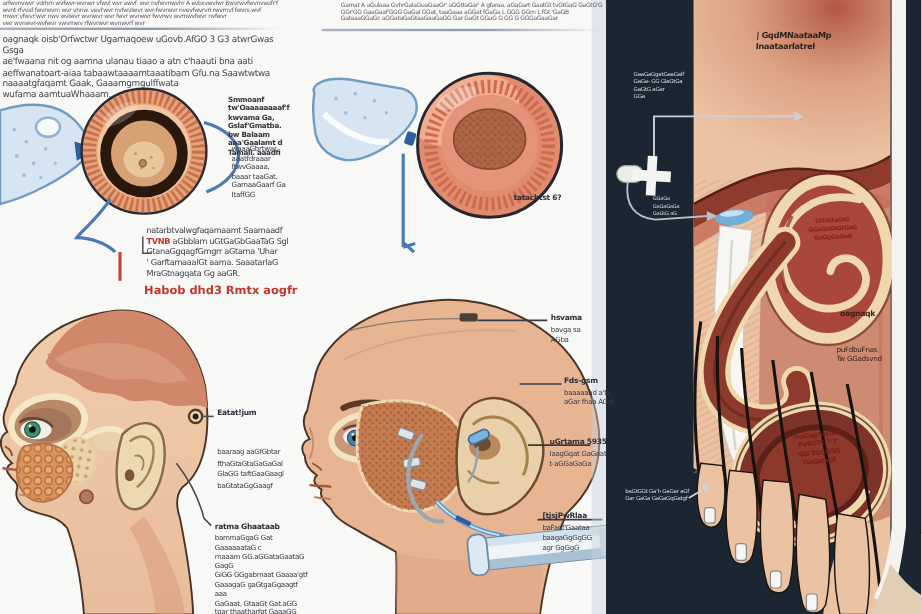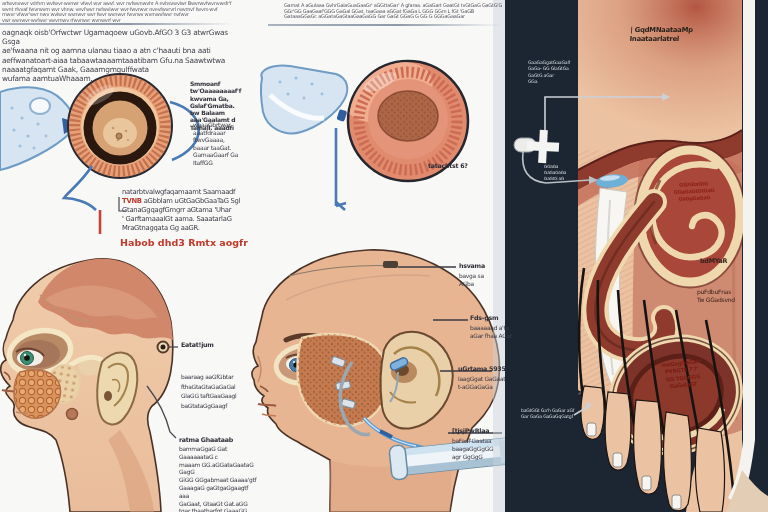--- a/index.html
+++ b/index.html
@@ -404,21 +404,21 @@
 GaGtG aGar
 GGa</div>
 <div class="txt white-lbl" style="left:544px;top:164px;width:46px;font-size:4.3px;line-height:5.9px;">GGaGa
 GaGaGaGa
 GaGtG aG</div>
 <div class="txt white-lbl" style="left:521px;top:408px;width:58px;">baGtGGt Ga'h GaGar aGf
 Gar GaGa GaGaGqGatgf</div>
 <div class="txt" style="left:662px;top:181px;width:64px;font-size:5px;line-height:7px;font-weight:bold;color:#8e1f18;text-align:center;transform:rotate(-3deg);">GtUGtaGtG
 GGaGaGtGtGaG
 GaGgGaGaG</div>
-<div class="txt" style="left:700px;top:258px;width:44px;font-size:6.4px;font-weight:bold;color:#352218;">bdMYaR</div>
+<div class="txt" style="left:700px;top:258px;width:44px;font-size:6.4px;font-weight:bold;color:#352218;">oagnaqk</div>
 <div class="txt" style="left:697px;top:288px;width:56px;font-size:6px;line-height:8px;color:#352218;">puFdbuFnas
 Tw GGadsvnd</div>
 <div class="txt" style="left:644px;top:360px;width:76px;font-size:5.4px;line-height:7.4px;font-weight:bold;color:#7a1d16;text-align:center;transform:rotate(-6deg);">maGagGaGaff
 PVRGTE 7'?'
 'GG TGGGGG
 GaGataGf</div>
 
 </div>
 
 </body></html>

